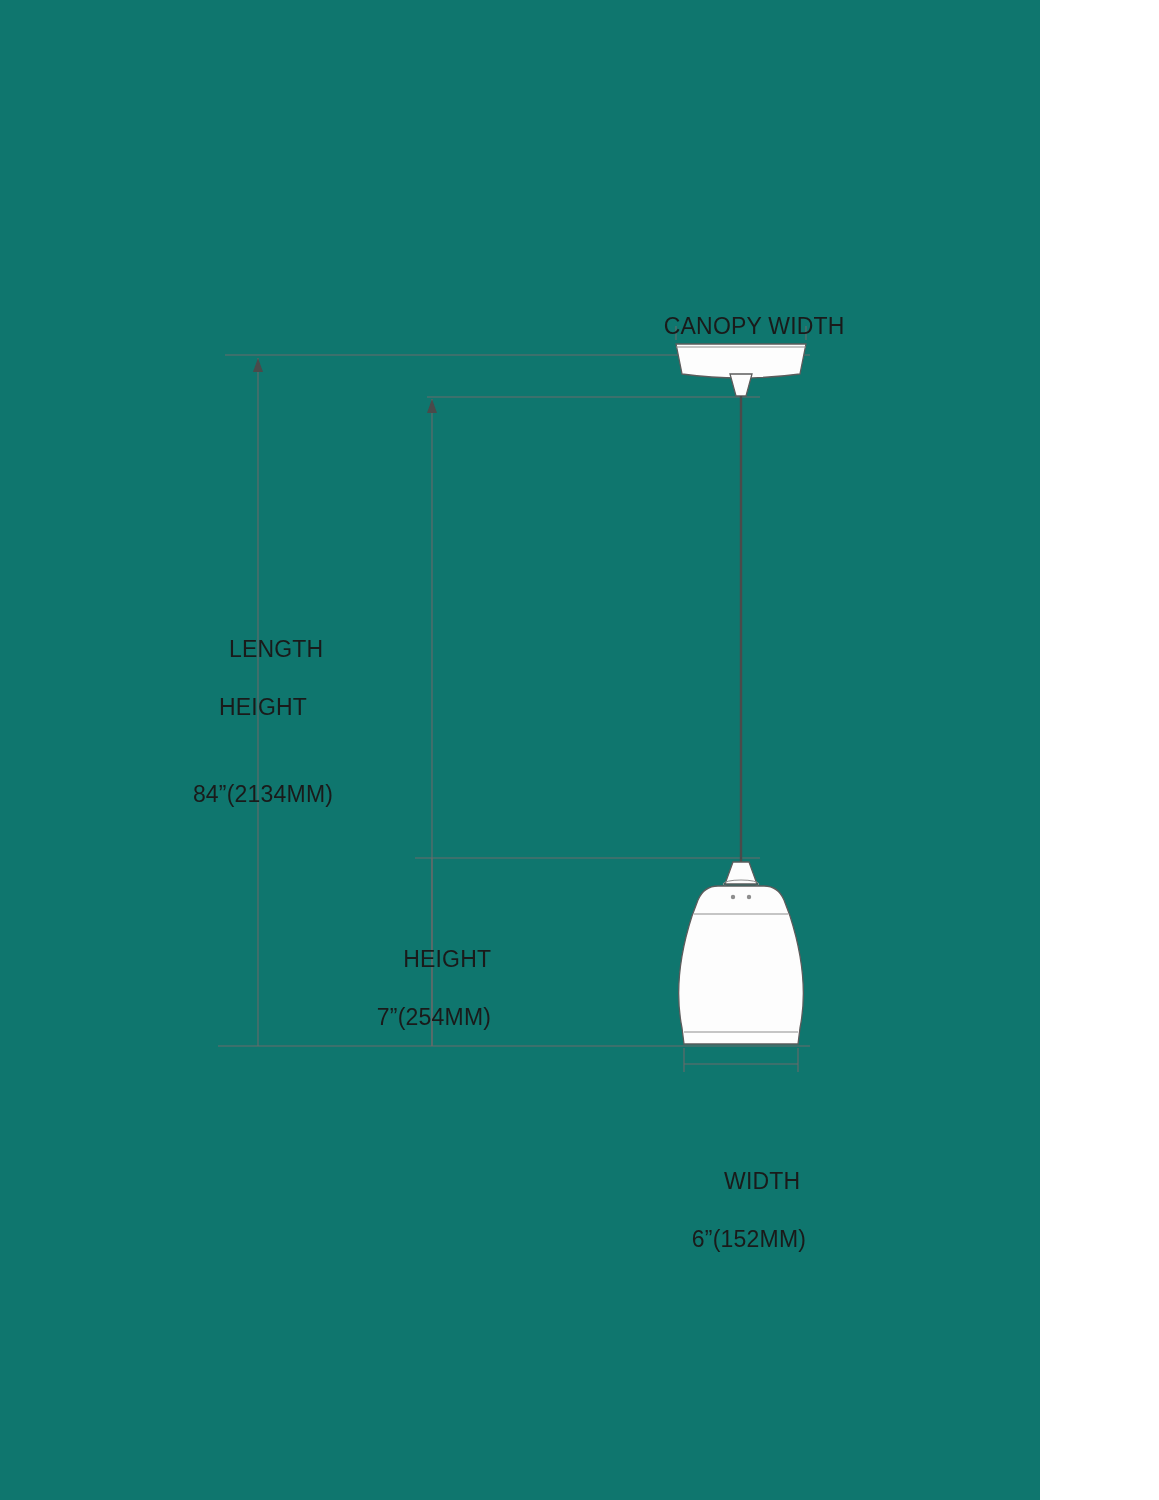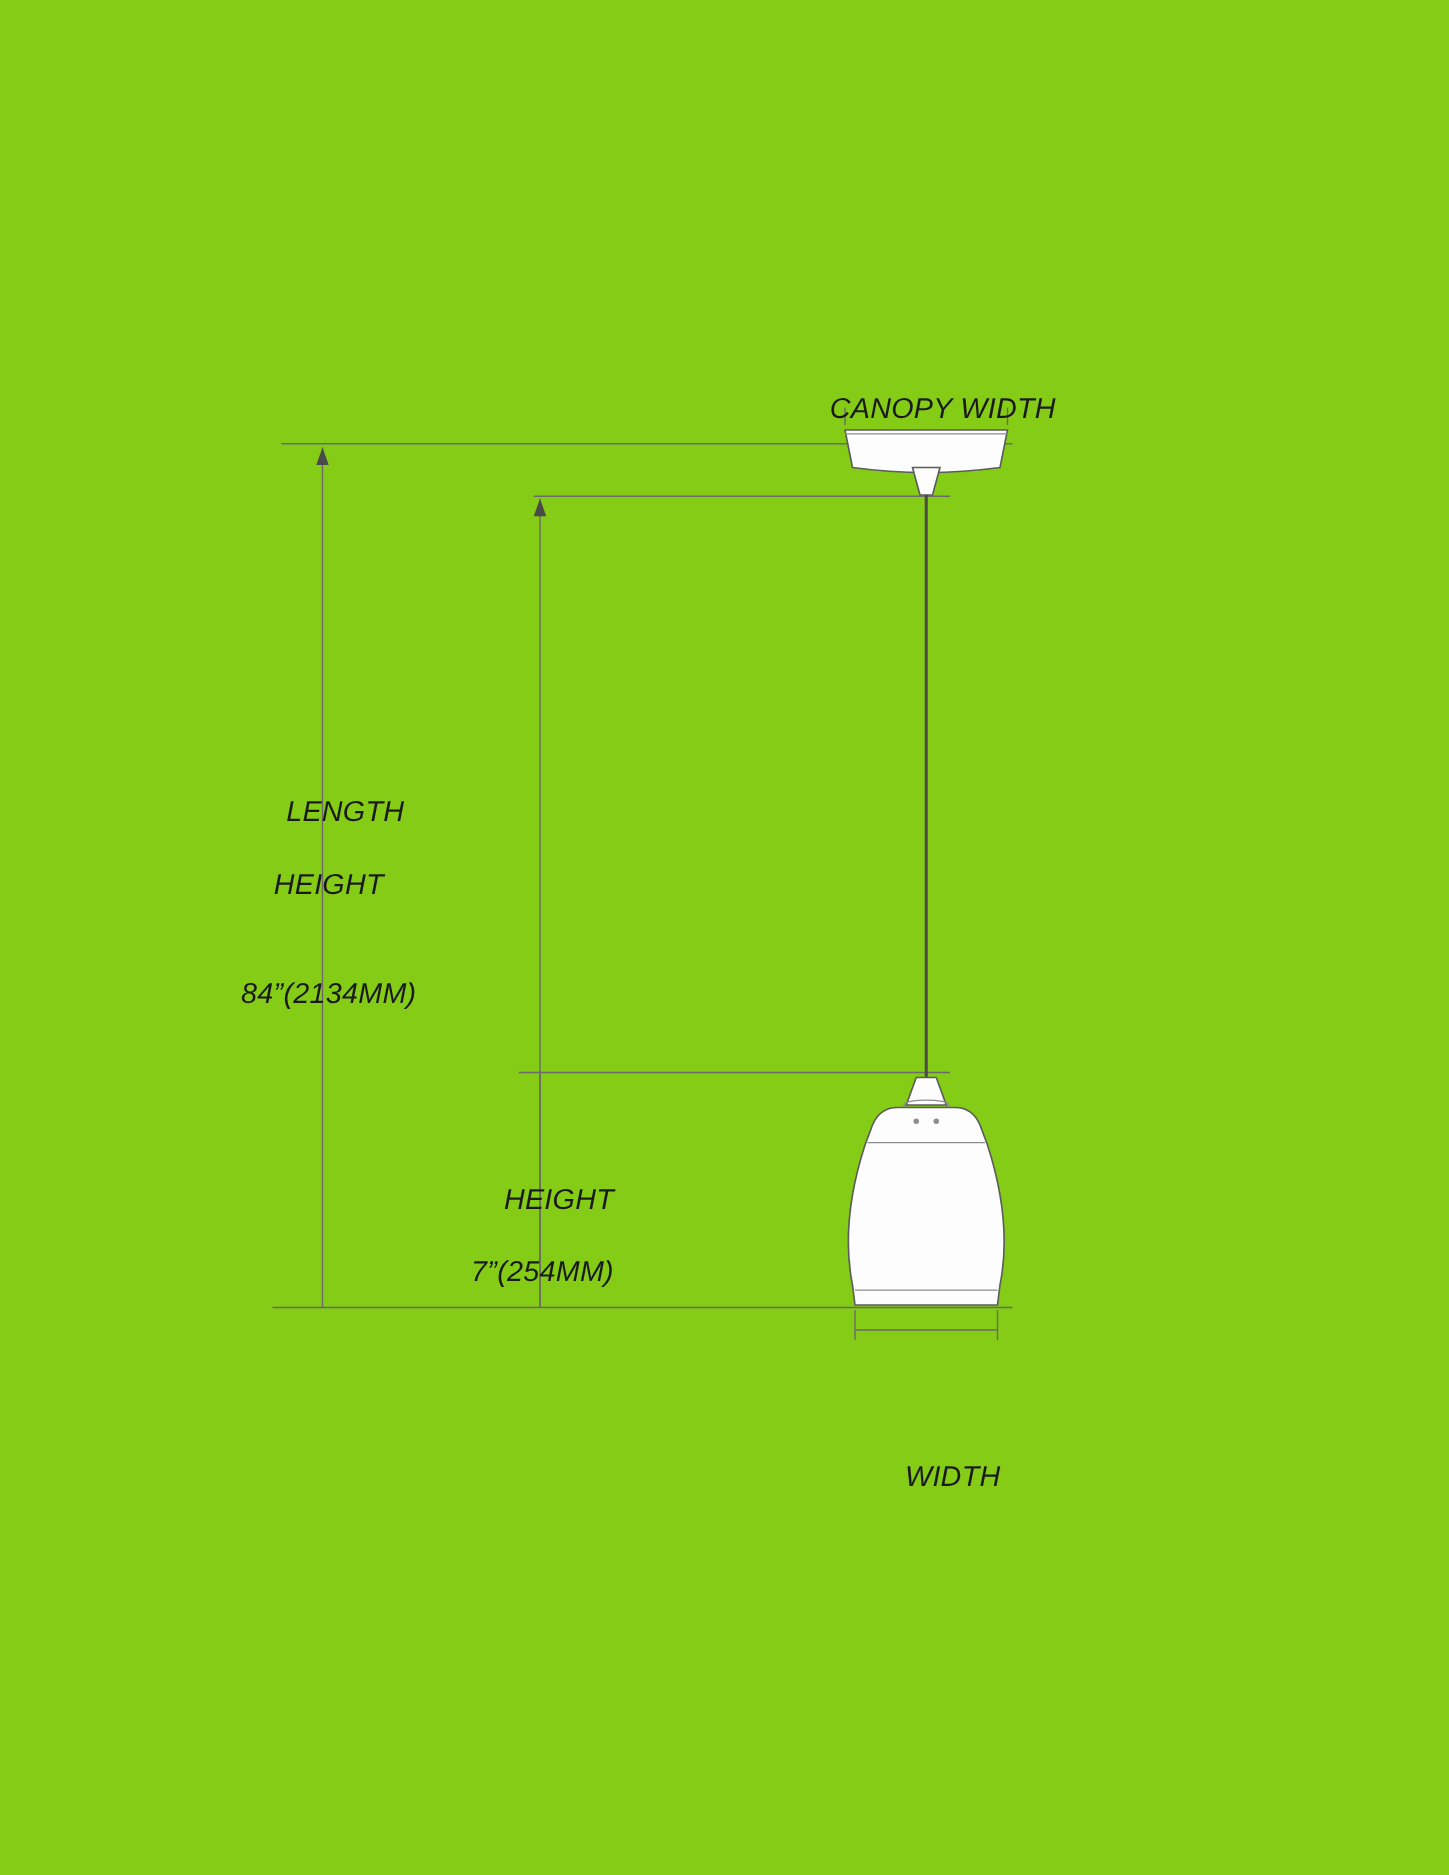--- a/index.html
+++ b/index.html
@@ -6,25 +6,24 @@
     margin: 0;
     padding: 0;
     background: #ffffff;
   }
   body {
     font-family: "Liberation Sans", sans-serif;
     color: #000000;
   }
   #stage {
     position: relative;
-    width: 1159px;
+    width: 1040px;
     height: 1500px;
-    background: #84cc16;
+    background: #0f766e;
     overflow: hidden;
-    font-style: italic;
   }
   .label {
     position: absolute;
     text-align: center;
     font-size: 23px;
     line-height: 29px;
     color: #1a1a1a;
     white-space: pre;
     letter-spacing: 0.2px;
   }
@@ -114,15 +113,16 @@
     <span class="line2">84”(2134MM)</span>
   </div>
 
   <div class="label" style="left: 318px; top: 916px; width: 232px;">
     <span>HEIGHT</span>
     <span class="line2">7”(254MM)</span>
   </div>
 
   <div class="label" style="left: 625px; top: 1138px; width: 248px;">
     <span>WIDTH</span>
+    <span class="line2">6”(152MM)</span>
   </div>
 
 </div>
 
 </body></html>

